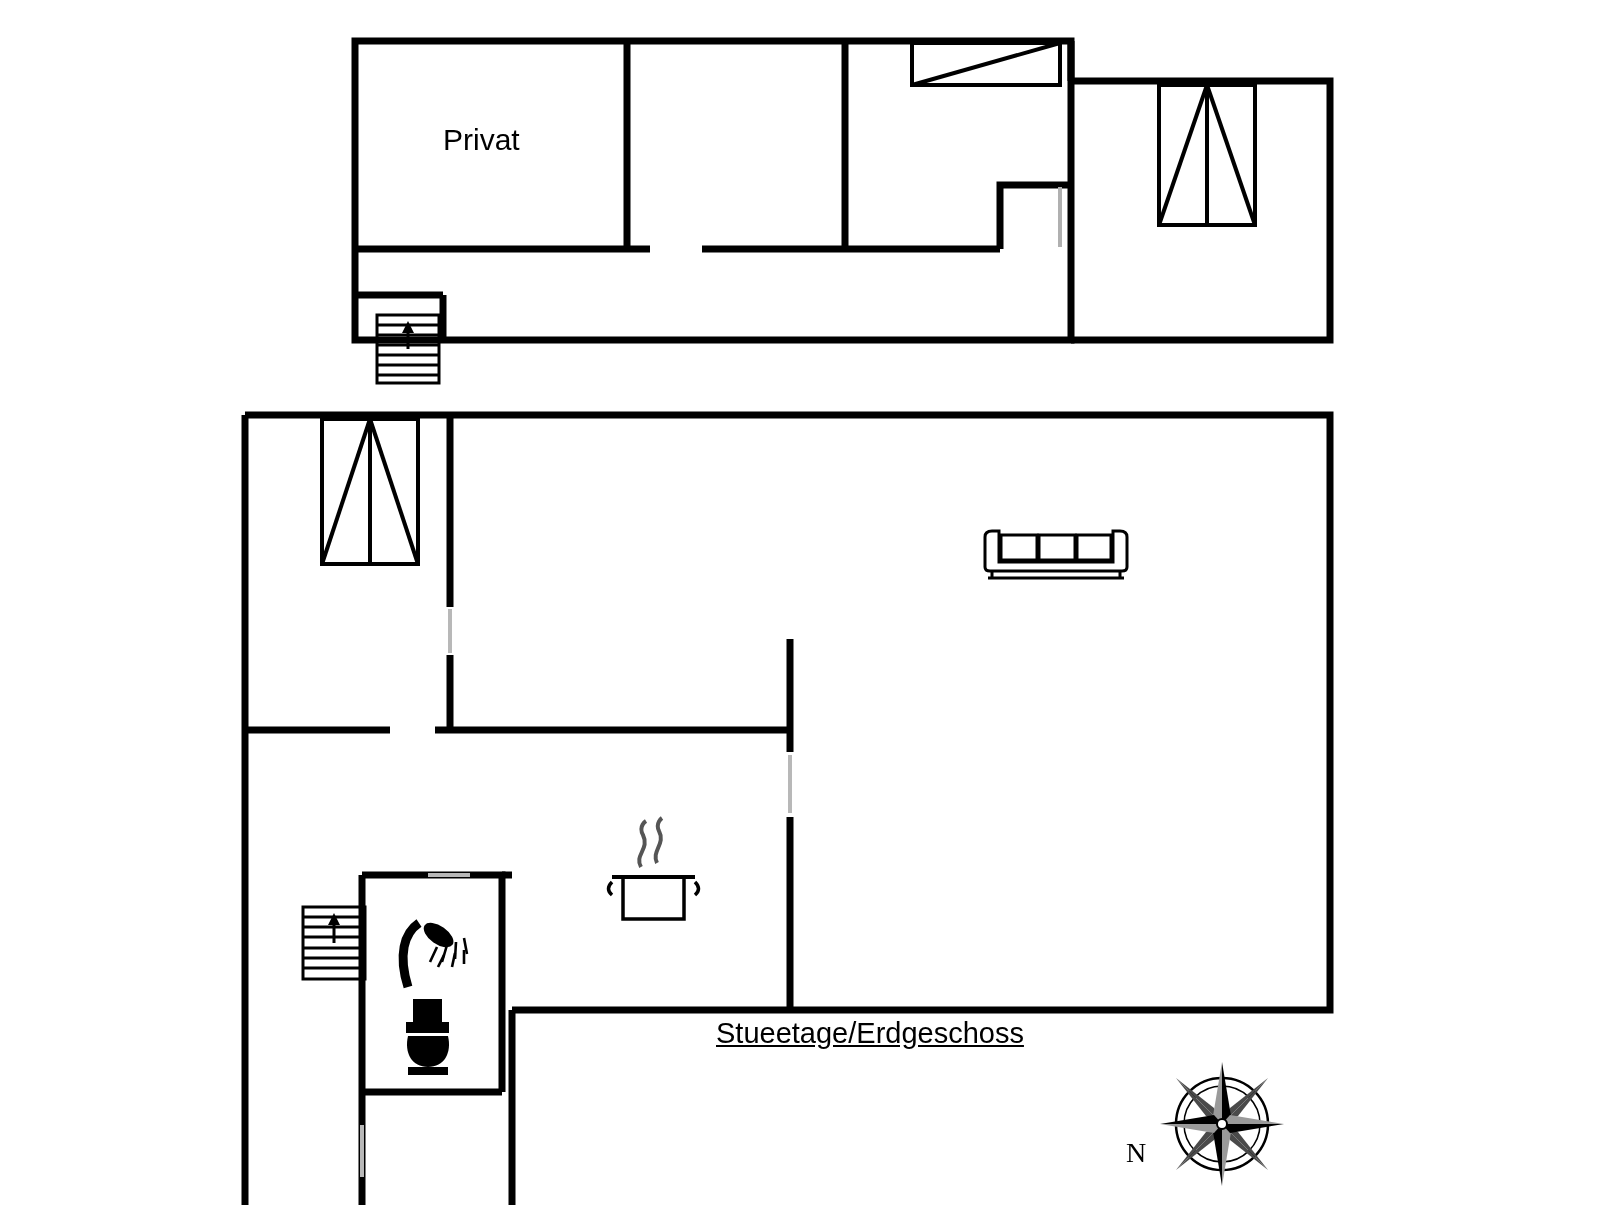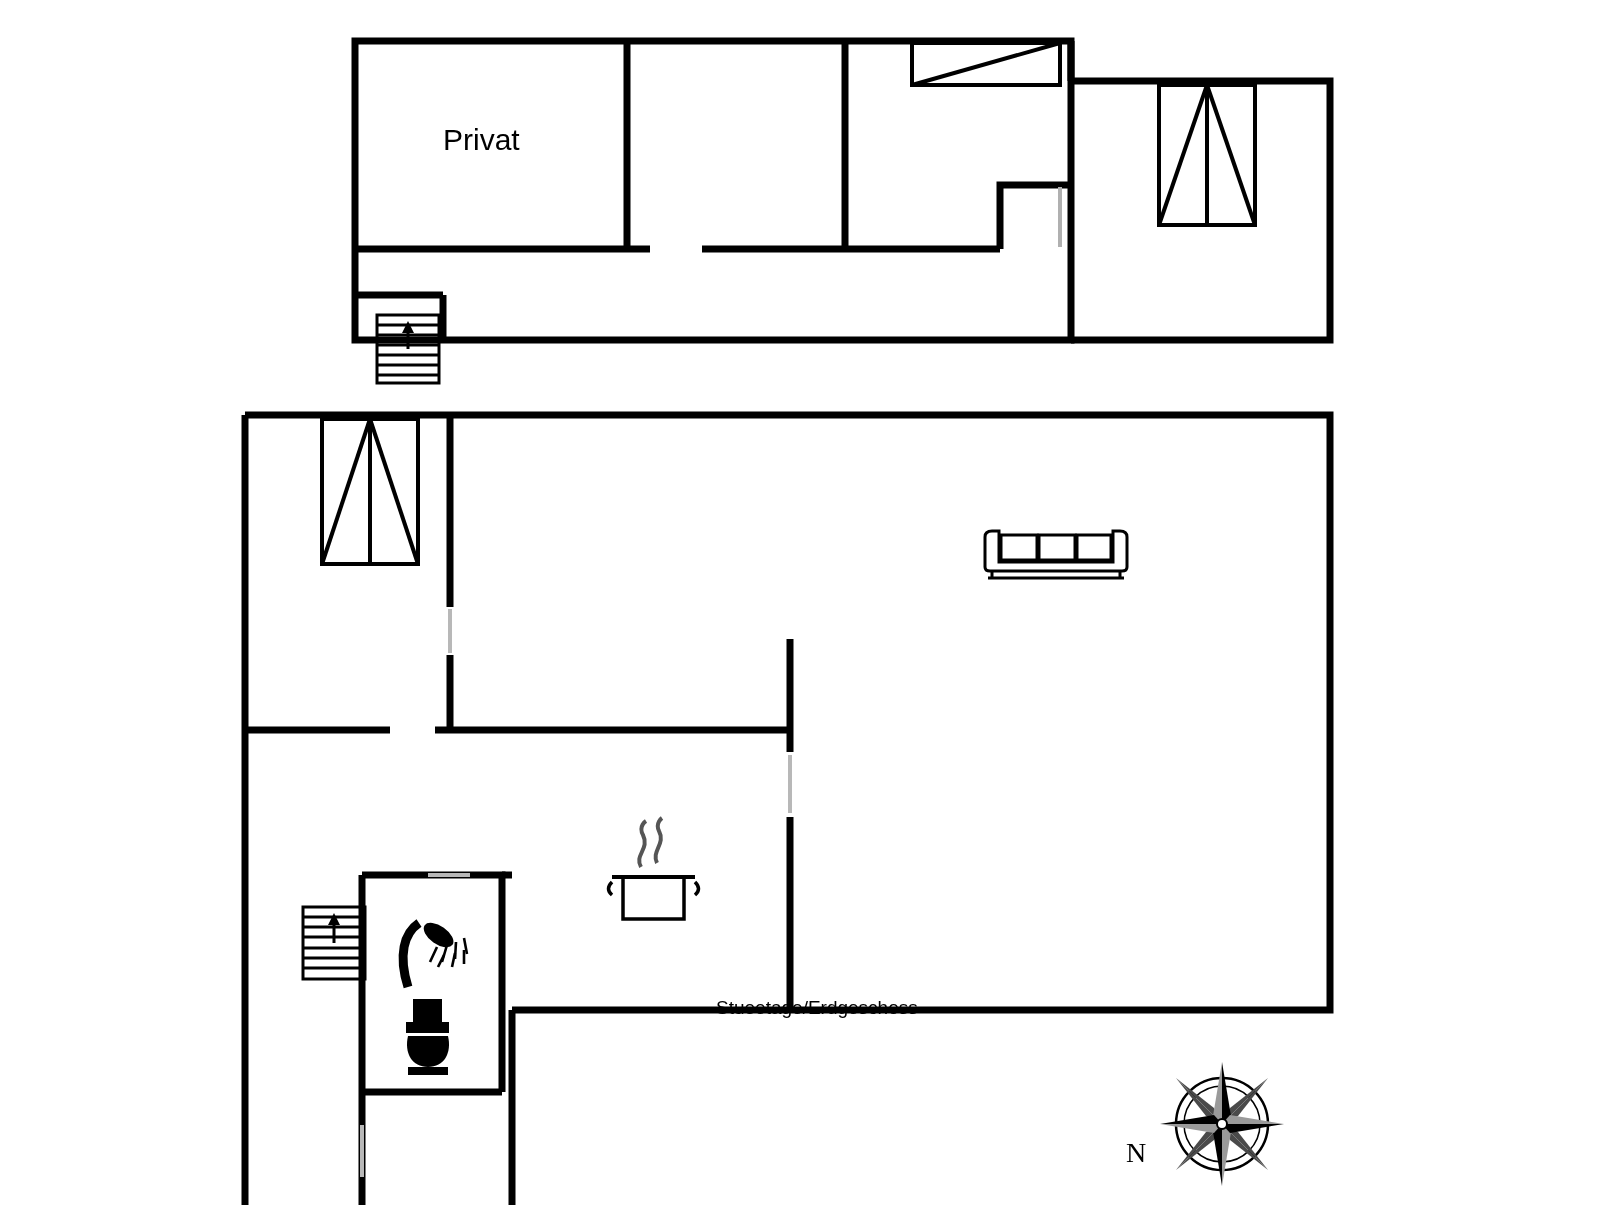--- a/index.html
+++ b/index.html
@@ -35,22 +35,23 @@
     top: 86px;
     font-size: 30px;
   }
   #label-upper {
     left: 704px;
     top: 320px;
     font-size: 29px;
   }
   #label-ground {
     left: 716px;
-    top: 960px;
-    font-size: 19px;
+    top: 980px;
+    font-size: 29px;
+    text-decoration: underline;
   }
   #label-north {
     left: 1126px;
     top: 1100px;
     font-size: 28px;
     font-family: "Liberation Serif", serif;
   }
 </style>
 </head>
 <body>

